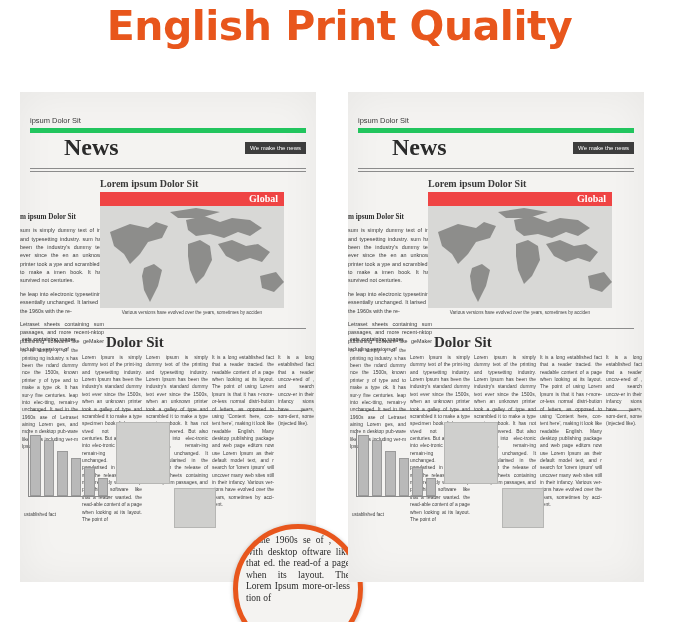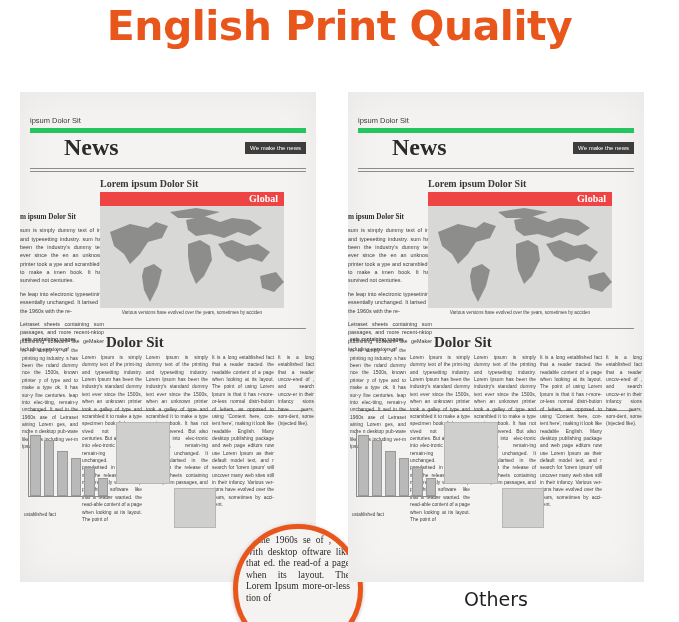--- a/index.html
+++ b/index.html
@@ -437,15 +437,14 @@
           </div>
       </div>
       <div class="chart-caption">ustablished fact</div>
 
       <div class="photo ph1"></div>
       <div class="photo ph2"></div>
     </div>
 
   </div>
 
-  <div class="label right">Others</div>
 
 </div>
 
 </body></html>

